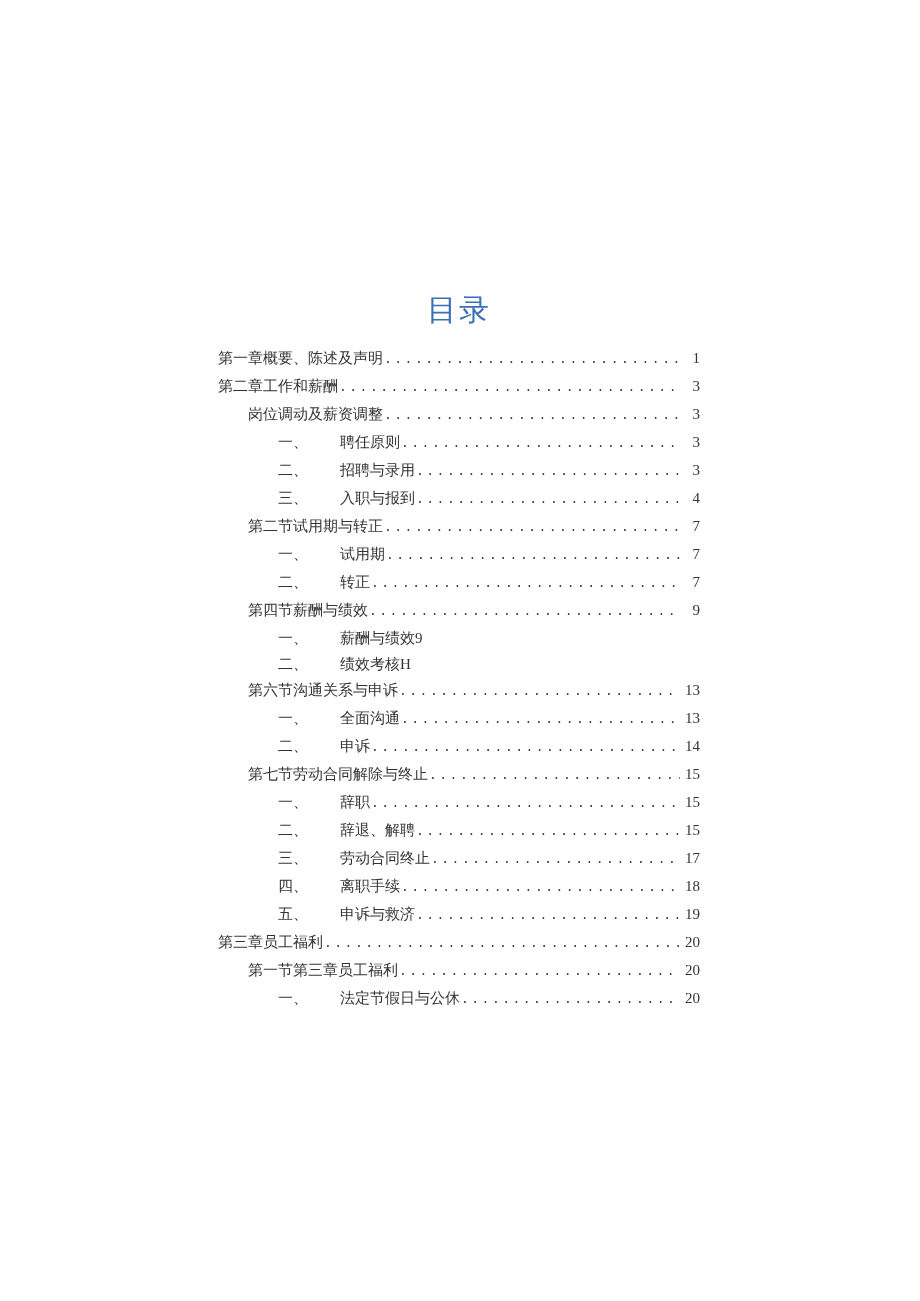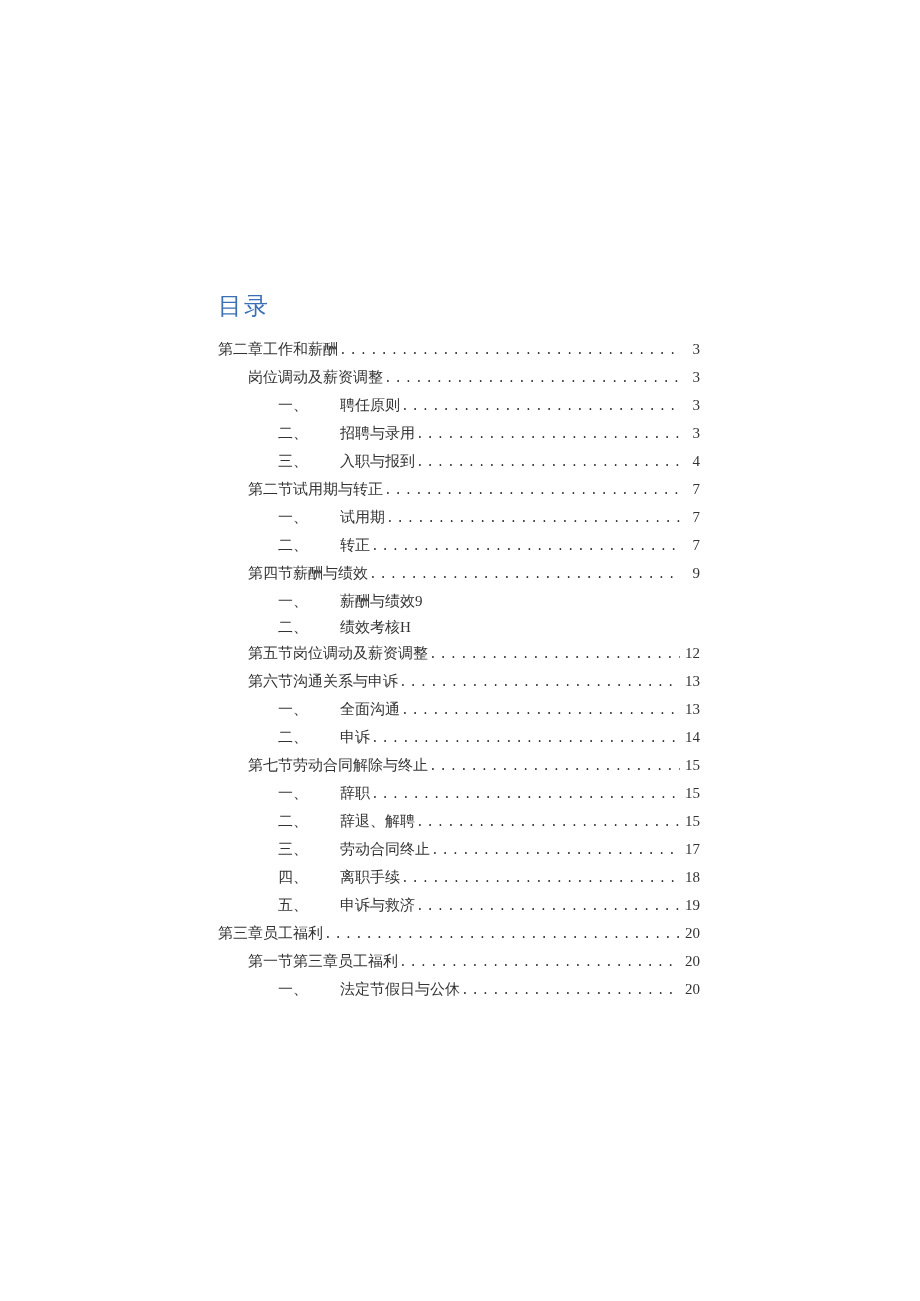--- a/index.html
+++ b/index.html
@@ -8,25 +8,26 @@
     background: #ffffff;
     font-family: "Microsoft YaHei", "SimSun", "Songti SC", serif;
     color: #333333;
   }
   .page {
     width: 920px;
     min-height: 1301px;
     padding: 290px 220px 0 218px;
   }
   .toc-title {
-    font-size: 24px;
+    font-size: 30px;
     font-weight: 400;
     color: #3b6fb6;
     margin-bottom: 14px;
     letter-spacing: 2px;
+    text-align: center;
   }
   .toc-entry {
     display: flex;
     align-items: baseline;
     font-size: 15px;
     line-height: 26px;
     white-space: nowrap;
     color: #333;
   }
   .toc-entry.indent0 { padding-left: 0; }
@@ -60,20 +61,25 @@
     margin-left: 0;
   }
 </style>
 </head>
 <body>
 
 <div class="page">
   <h1 class="toc-title">目录</h1>
   <div id="toc-list">
       <div class="toc-entry indent0">
+        <span class="label">第一章概要、陈述及声明</span>
+        <span class="leader"></span>
+        <span class="pageno">1</span>
+      </div>
+      <div class="toc-entry indent0">
         <span class="label">第二章工作和薪酬</span>
         <span class="leader"></span>
         <span class="pageno">3</span>
       </div>
       <div class="toc-entry indent1">
         <span class="label">岗位调动及薪资调整</span>
         <span class="leader"></span>
         <span class="pageno">3</span>
       </div>
       <div class="toc-entry indent2">
@@ -119,26 +125,20 @@
       </div>
       <div class="toc-entry indent2 nodots">
         <span class="num">一、</span>
         <span class="label">薪酬与绩效</span>
         <span class="inline-page">9</span>
       </div>
       <div class="toc-entry indent2 nodots">
         <span class="num">二、</span>
         <span class="label">绩效考核</span>
         <span class="inline-page">H</span>
-      </div>
-      <div class="toc-entry indent1">
-        <span class="num">第五节</span>
-        <span class="label">岗位调动及薪资调整</span>
-        <span class="leader"></span>
-        <span class="pageno">12</span>
       </div>
       <div class="toc-entry indent1">
         <span class="num">第六节</span>
         <span class="label">沟通关系与申诉</span>
         <span class="leader"></span>
         <span class="pageno">13</span>
       </div>
       <div class="toc-entry indent2">
         <span class="num">一、</span>
         <span class="label">全面沟通</span>

